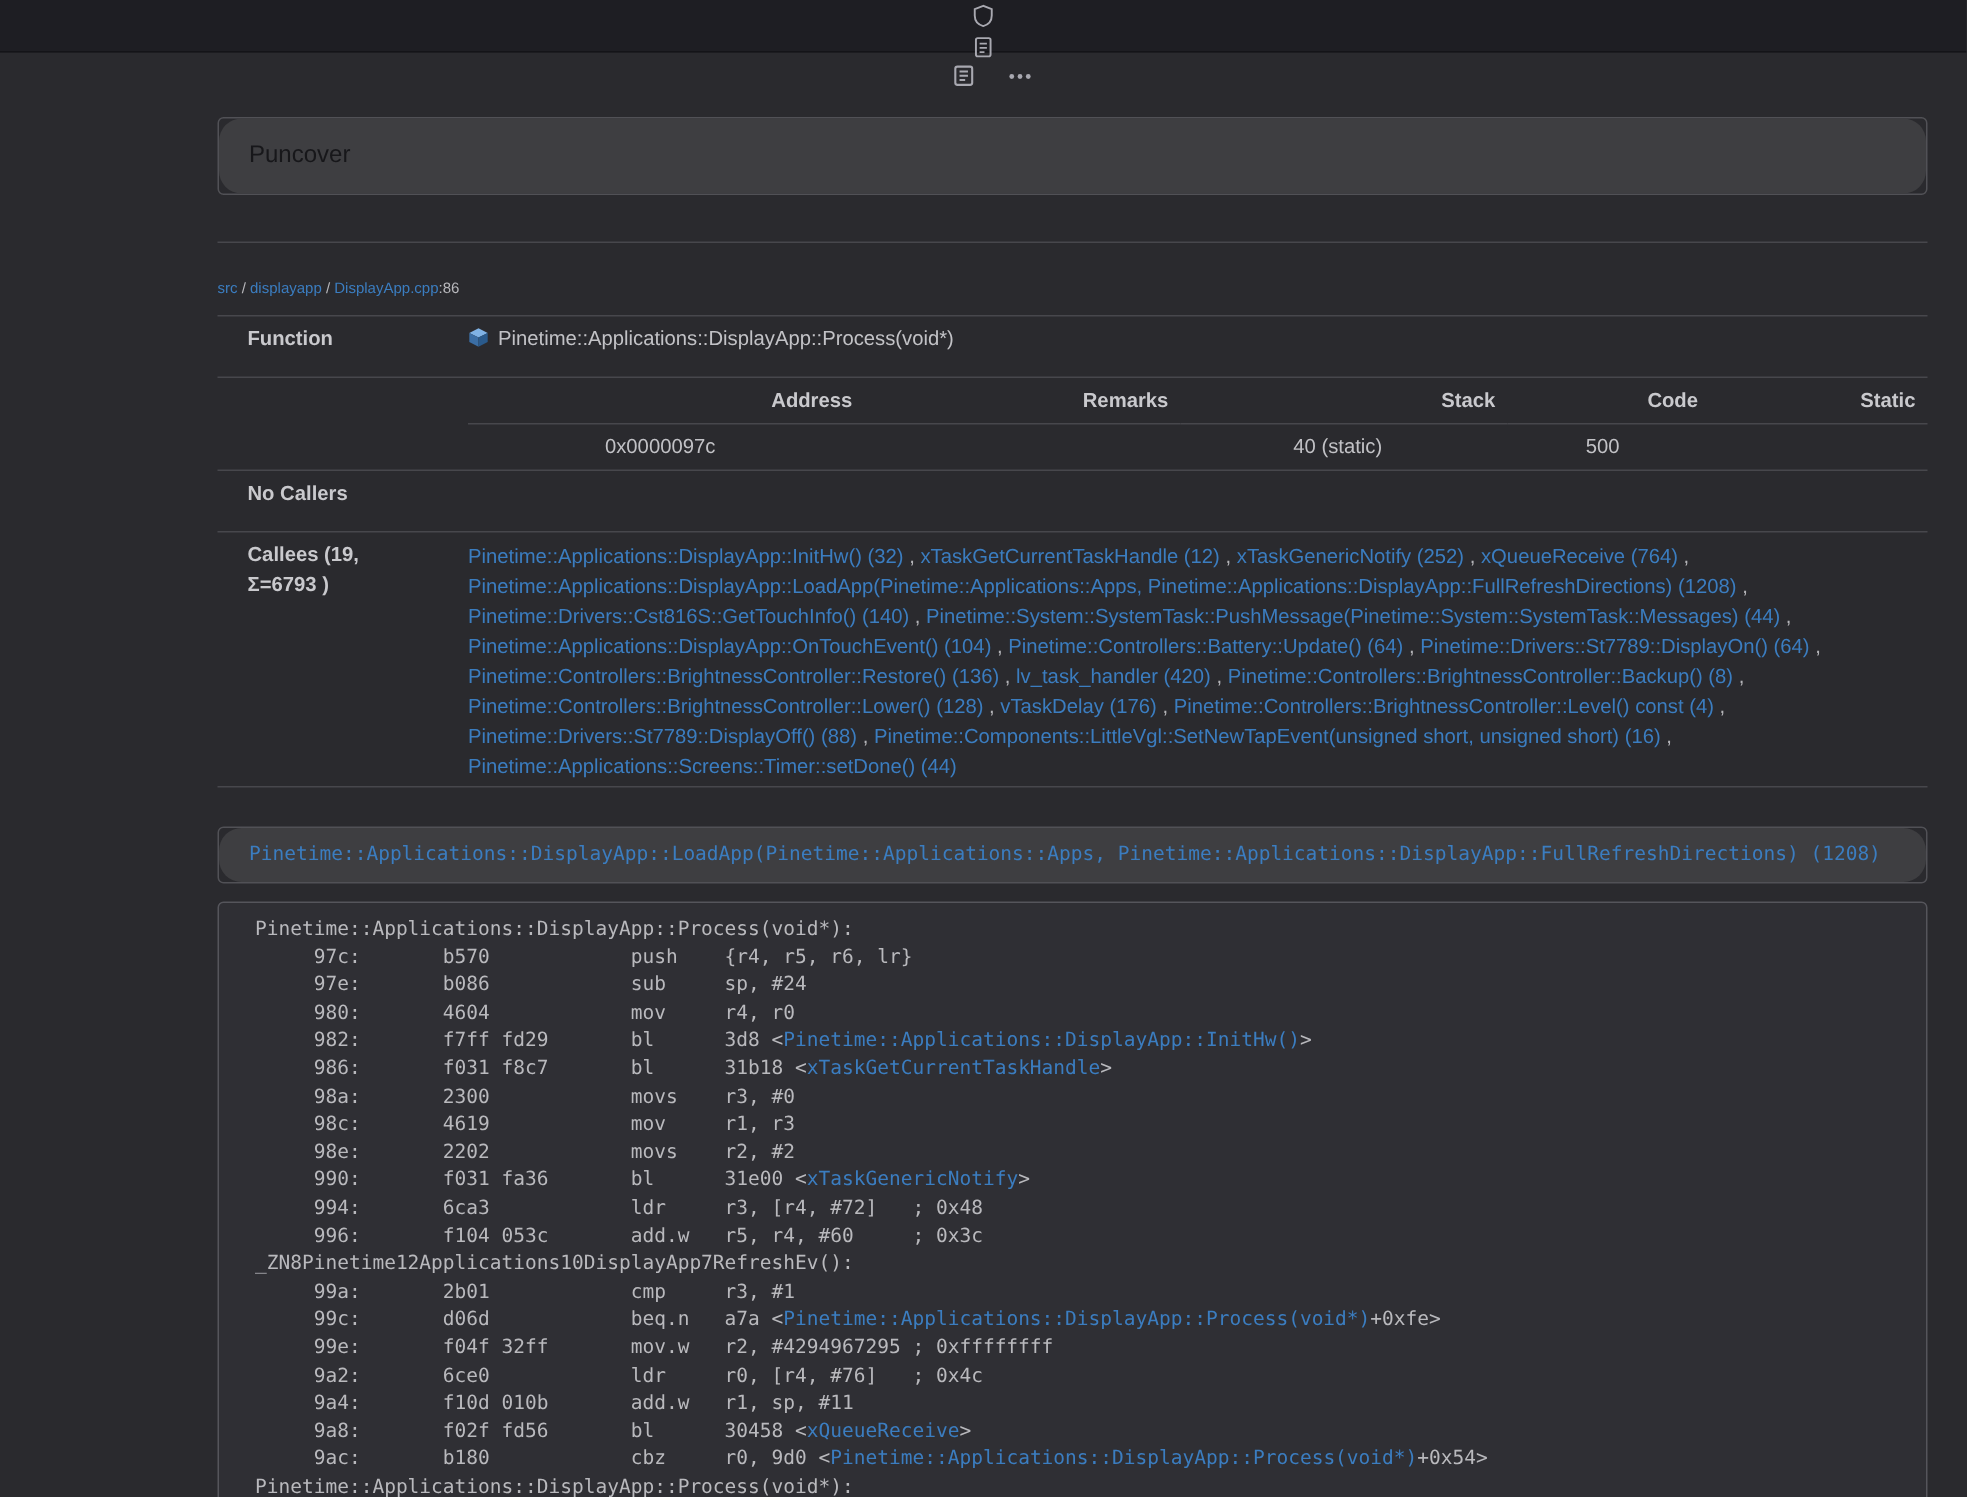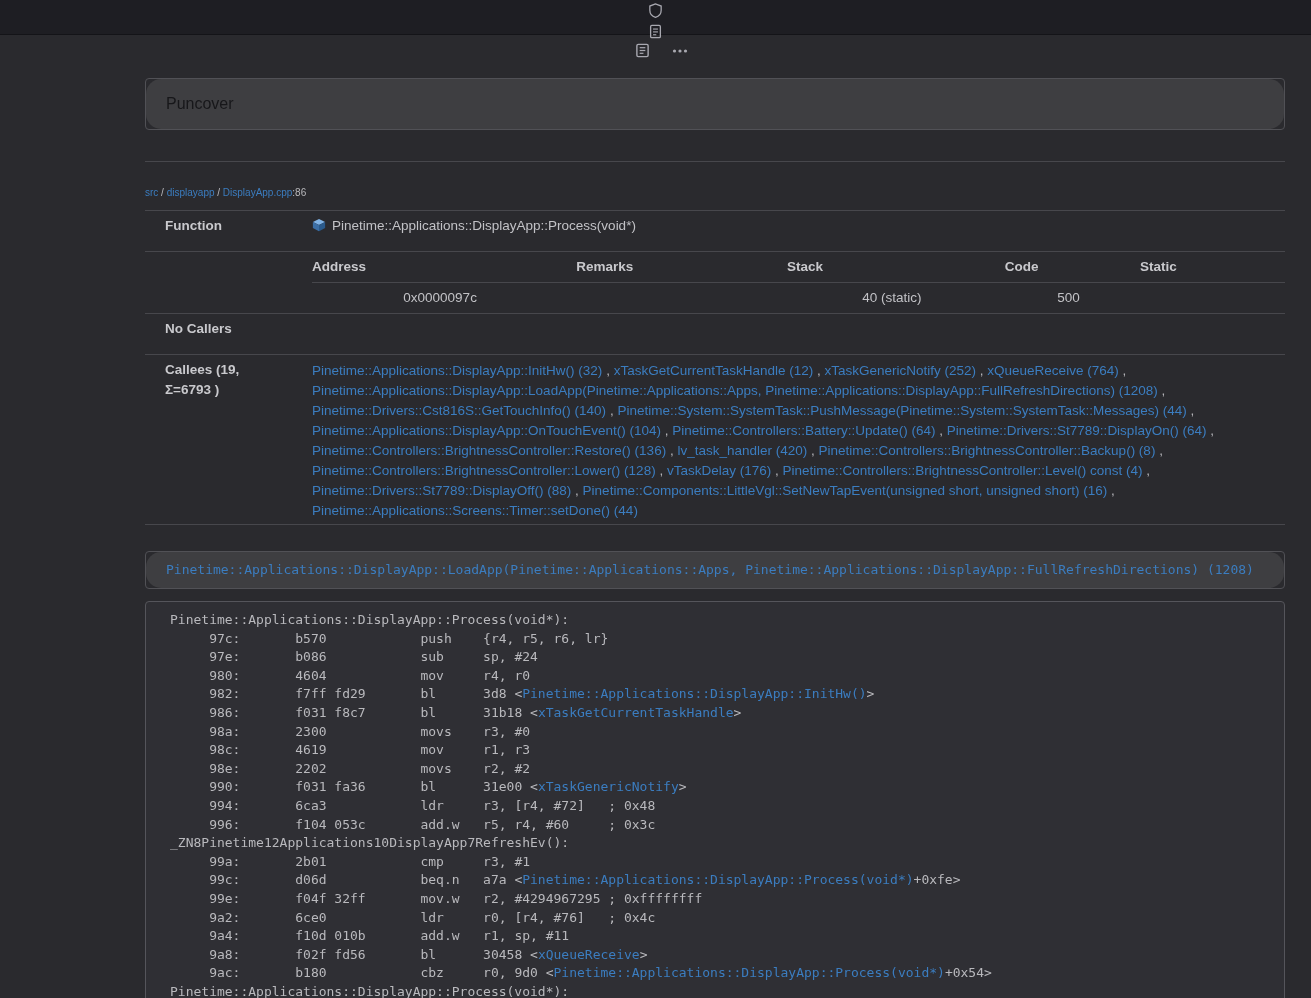--- a/index.html
+++ b/index.html
@@ -52,21 +52,21 @@
   table.symbol-table th {
     width: 145px; text-align: left; vertical-align: top;
     font-weight: 700; color: #c9c9cd;
     padding: 5px 8px 15px 20px;
   }
   table.symbol-table td { vertical-align: top; padding: 5px 8px 5px 22px; }
   table.symbol-table td.nested-cell { padding: 0 0 0 22px; }
   table.symbol-table td.callees-cell { padding: 6px 10px 3px 22px; }
 
   table.inner { width: 100%; border-collapse: collapse; font-size: 13.5px; line-height: 20px; }
-  table.inner th { width: auto; text-align: left; font-weight: 700; color: #c9c9cd; padding: 5px 8px 5px 0; }
+  table.inner th { width: auto; text-align: right; font-weight: 700; color: #c9c9cd; padding: 5px 8px 5px 0; }
   table.inner td { padding: 5px 8px 5px 0; }
   table.inner tr + tr { border-top: 1px solid #47474c; text-align: center; }
   .col-address { width: 25.6%; } .col-remarks { width: 21.7%; } .col-stack { width: 23%; }
   .col-code { width: 13%; } .col-static { width: 16.7%; }
 
   .sym-icon { display: inline-block; vertical-align: -2px; margin-right: 6px; }
   .callee-sep { color: #b4b4b8; }
 
   .panel-callee { margin-bottom: 12px; }
   .panel-callee .panel-heading { padding: 8px 20px; }

